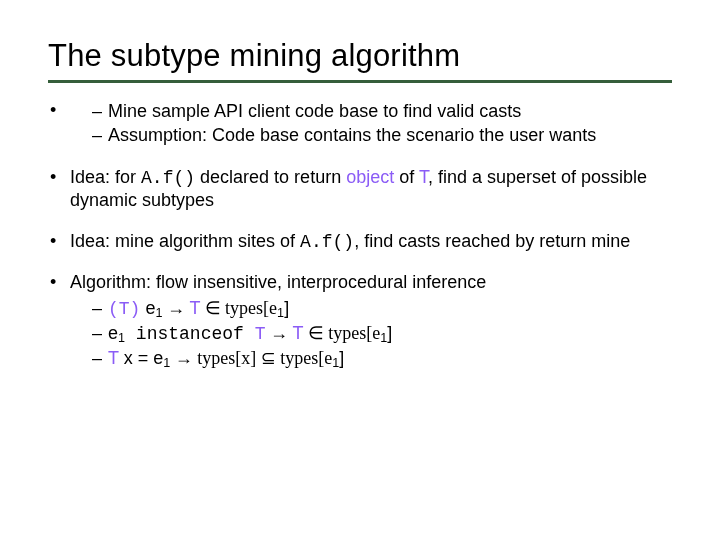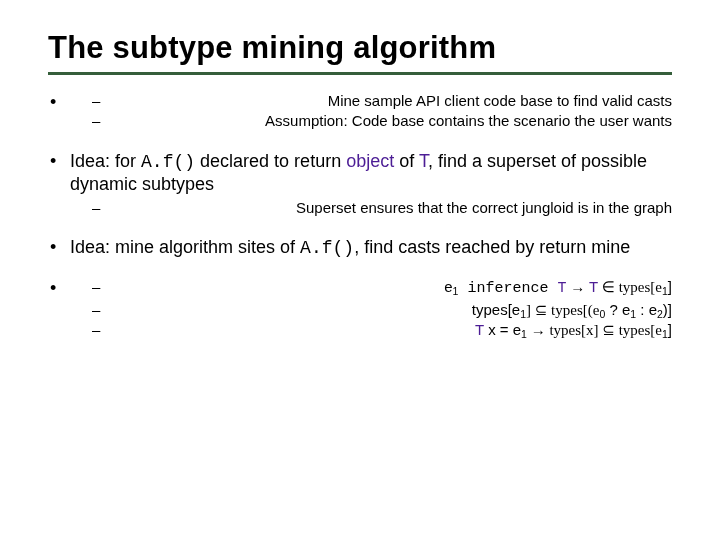--- a/index.html
+++ b/index.html
@@ -13,22 +13,22 @@
   }
   .slide {
     box-sizing: border-box;
     width: 720px;
     height: 540px;
     padding: 22px 48px 20px 48px;
     position: relative;
   }
   .title {
     font-size: 31px;
-    font-weight: 700;
-    margin: 8px 0 6px 0;
+    font-weight: 400;
+    margin: 16px 0 6px 0;
     letter-spacing: 0.2px;
   }
   .rule {
     height: 3px;
     background: #355e3b; 
     margin: 4px 0 16px 0;
   }
   ul.b1 {
     list-style: none;
     margin: 0;
@@ -50,35 +50,34 @@
   }
   ul.b2 {
     list-style: none;
     margin: 2px 0 0 0;
     padding: 0 0 0 22px;
   }
   ul.b2 > li {
     position: relative;
     padding-left: 16px;
     margin: 0;
-    font-size: 15px;
+    font-size: 18px;
     line-height: 1.35;
-    text-align: right;
   }
   ul.b2 > li::before {
     content: "–";
     position: absolute;
     left: 0;
     top: 0;
   }
   .mono {
     font-family: Liberation Mono, monospace;
   }
   .teal {
-    color: #4c1d95;
+    color: #8b5cf6;
   }
   sub {
     font-size: 0.7em;
     vertical-align: -0.25em;
     line-height: 0;
   }
   .sym { font-family: "Times New Roman", serif; }
 </style>
 </head>
 <body>
@@ -91,36 +90,34 @@
 
     <li>
       <ul class="b2">
         <li>Mine sample API client code base to find valid casts</li>
         <li>Assumption: Code base contains the scenario the user wants</li>
       </ul>
     </li>
 
     <li>
       <span>Idea: for </span><span class="mono">A.f()</span><span> declared to return </span><span class="teal">object</span><span> of </span><span class="teal">T</span><span>, find a superset of possible dynamic subtypes</span>
-      <ul class="b2">
-        <li>Superset ensures that the correct jungloid is in the graph</li>
-      </ul>
     </li>
 
     <li>
       <span>Idea: mine algorithm sites of </span><span class="mono">A.f()</span><span>, find casts reached by return mine</span>
     </li>
 
     <li>
+      <span>Algorithm: flow insensitive, interprocedural inference</span>
       <ul class="b2">
         <li>
-          <span>e</span><sub>1</sub><span class="mono"> inference </span><span class="mono teal">T</span><span class="sym"> → </span><span class="teal">T</span><span class="sym"> ∈ types[e</span><sub>1</sub><span>]</span>
+          <span class="mono teal">(T)</span><span> e</span><sub>1</sub><span class="sym"> → </span><span class="teal">T</span><span class="sym"> ∈ types[e</span><sub>1</sub><span>]</span>
         </li>
         <li>
-          <span>types[e</span><sub>1</sub><span class="sym">] ⊆ types[(e</span><sub>0</sub><span> ? e</span><sub>1</sub><span> : e</span><sub>2</sub><span>)]</span>
+          <span>e</span><sub>1</sub><span class="mono"> instanceof </span><span class="mono teal">T</span><span class="sym"> → </span><span class="teal">T</span><span class="sym"> ∈ types[e</span><sub>1</sub><span>]</span>
         </li>
         <li>
           <span class="teal">T</span><span> x = e</span><sub>1</sub><span class="sym"> → types[x] ⊆ types[e</span><sub>1</sub><span>]</span>
         </li>
       </ul>
     </li>
 
   </ul>
 </div>
 

